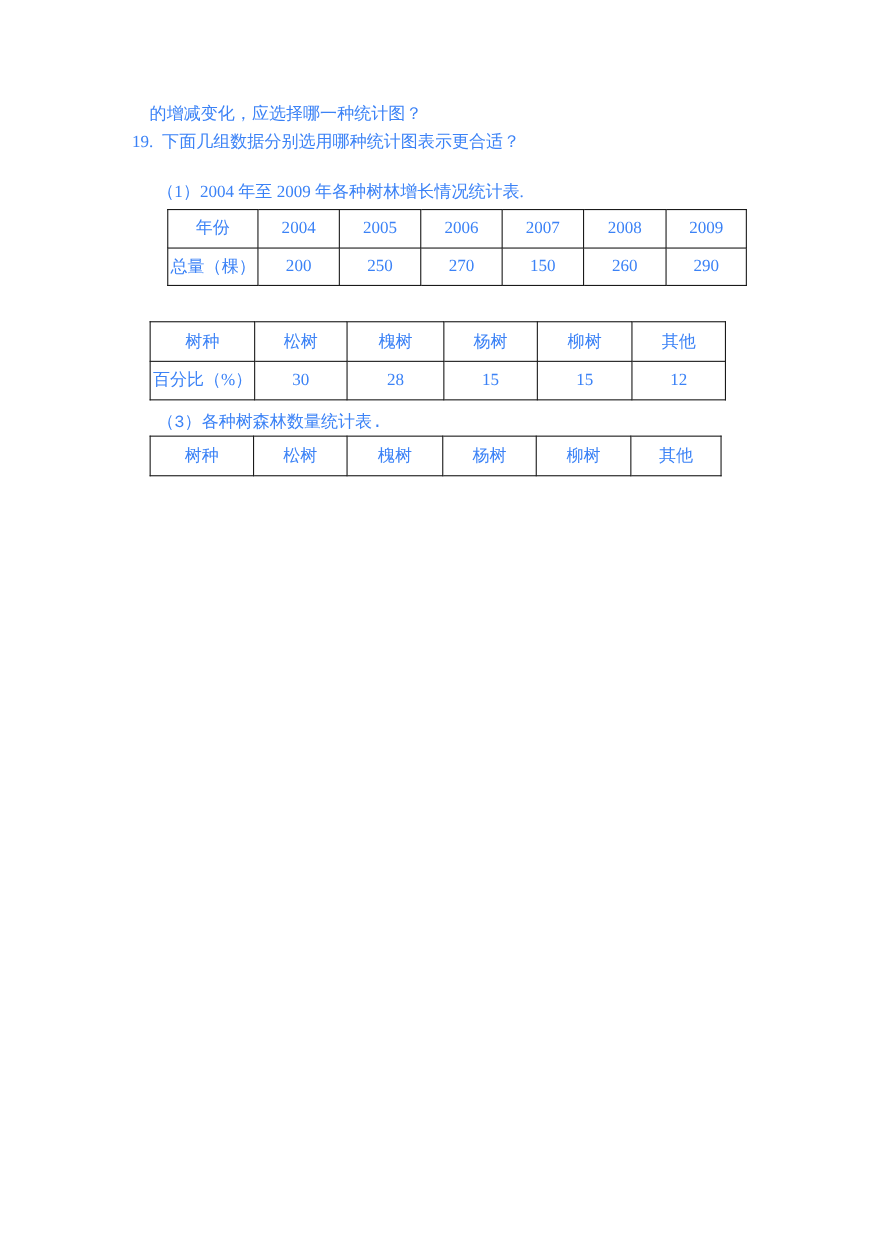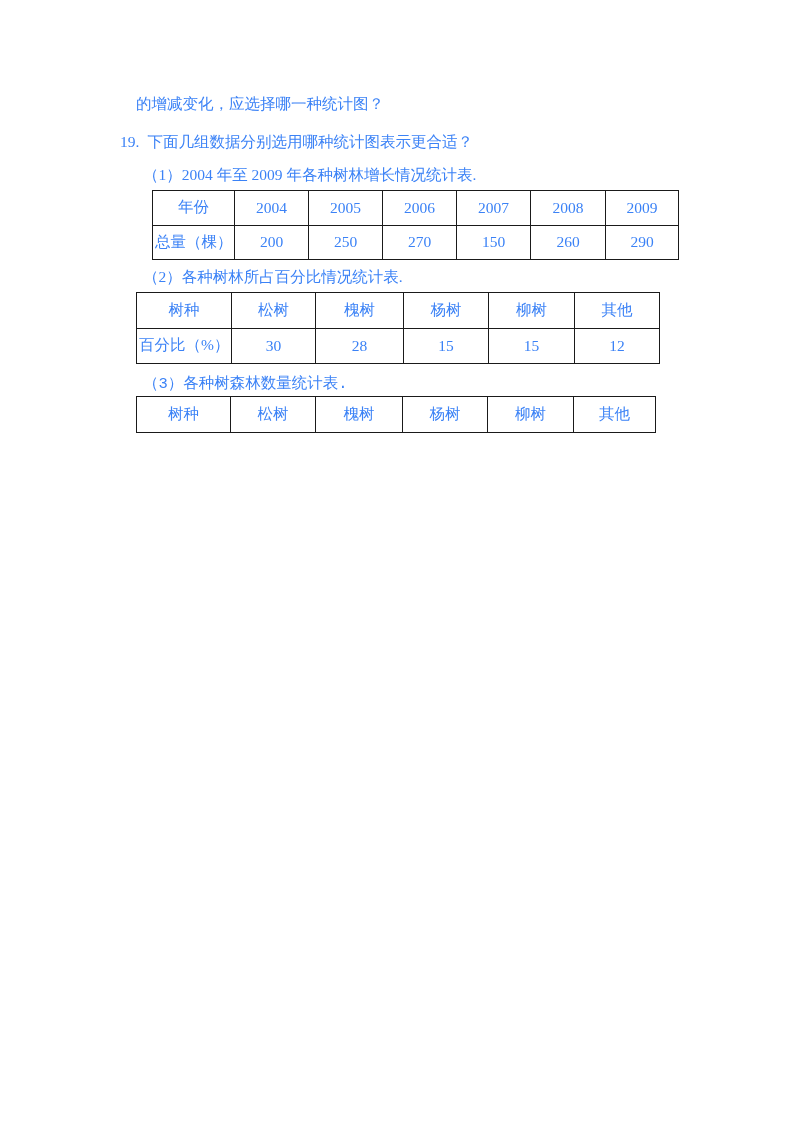--- a/index.html
+++ b/index.html
@@ -16,21 +16,21 @@
     color: #3b82f6;
     overflow: hidden;
   }
   .textline {
     position: absolute;
     font-size: 15.5px;
     line-height: 19px;
     white-space: nowrap;
   }
   .continuation { left: 136px; top: 94px; }
-  .question-line { left: 120px; top: 132px; }
+  .question-line { left: 120px; top: 120px; }
   .question-line .qnum { display: inline-block; }
   .question-line .qtext { display: inline-block; margin-left: 8px; }
   .caption-1 { left: 143px; top: 165px; }
   .caption-2 { left: 143px; top: 267px; }
   .caption-3 { left: 143px; top: 375px; font-family: Liberation Mono, monospace; }
 
   table.wtable {
     position: absolute;
     border-collapse: collapse;
     table-layout: fixed;
@@ -91,21 +91,20 @@
         <td>200</td>
         <td>250</td>
         <td>270</td>
         <td>150</td>
         <td>260</td>
         <td>290</td>
       </tr>
     </tbody>
   </table>
 
-  <div class="textline caption-2">（2）各种树林所占百分比情况统计表.</div>
 
   <table class="wtable table-2">
     <colgroup>
       <col style="width:95px">
         <col style="width:84px">
         <col style="width:88px">
       <col style="width:85px">
         <col style="width:86px">
         <col style="width:85px">
     </colgroup>

